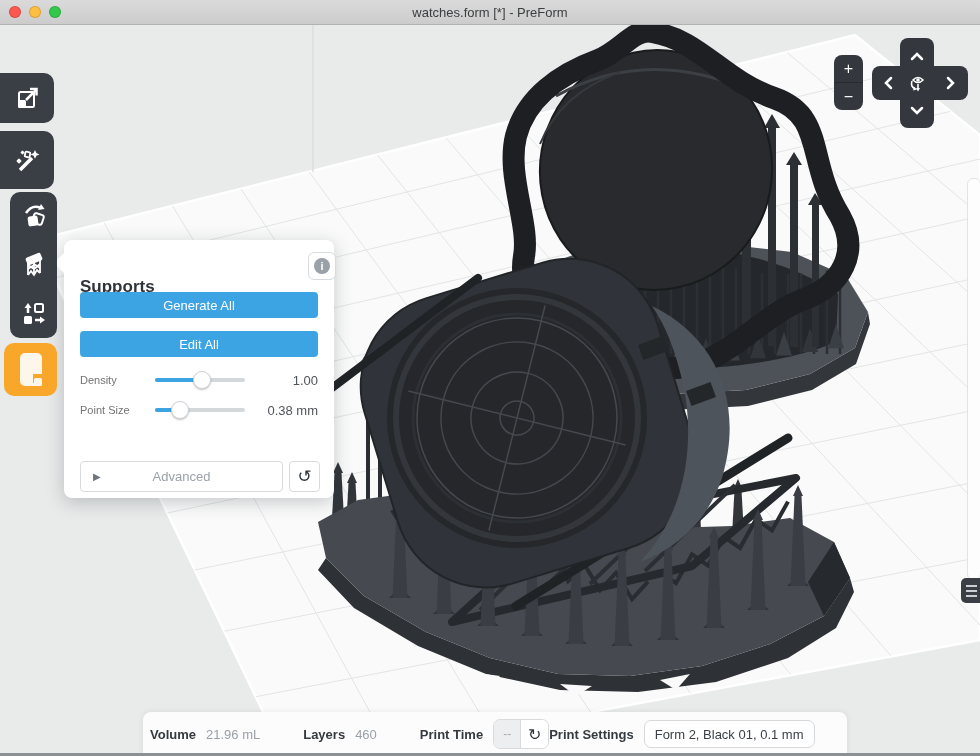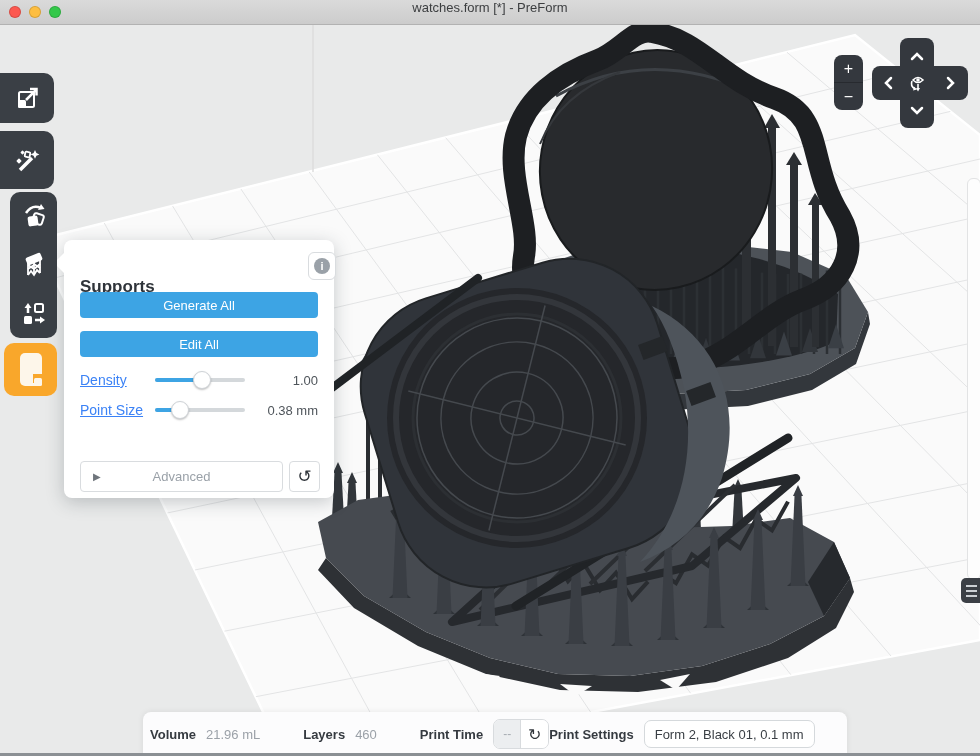--- a/index.html
+++ b/index.html
@@ -1,21 +1,21 @@
 <!DOCTYPE html>
 <html><head>
 <meta charset="utf-8">
 <style>
   html,body{margin:0;padding:0;background:#555;}
   .app{position:relative;width:980px;height:756px;overflow:hidden;background:#e9eaea;
        font-family:"Liberation Sans",sans-serif;-webkit-font-smoothing:antialiased;}
   
   .titlebar{position:absolute;top:0;left:0;right:0;height:24px;
     background:linear-gradient(#dadada,#cccccc);border-bottom:1px solid #b2b2b2;
-    display:flex;align-items:flex-start;justify-content:center;z-index:40;}
+    display:flex;align-items:center;justify-content:center;z-index:40;}
   .title-text{font-size:13px;color:#3c3e40;}
   .lights{position:absolute;left:9px;top:6px;display:flex;gap:8px;}
   .light{width:12px;height:12px;border-radius:50%;box-shadow:inset 0 0 0 1px rgba(0,0,0,.15);}
   .light.red{background:#fc5850;} .light.yellow{background:#fdbe41;} .light.green{background:#34c84a;}
   
   .viewport{position:absolute;top:24px;left:0;width:980px;height:732px;}
   
   .tool-btn{position:absolute;background:#3a3f45;display:flex;align-items:center;justify-content:center;z-index:30;cursor:pointer;}
   .tb1{left:0;top:73px;width:54px;height:50px;border-radius:0 10px 10px 0;}
   .tb2{left:0;top:131px;width:54px;height:58px;border-radius:0 10px 10px 0;}
@@ -30,21 +30,21 @@
   .panel-title{position:absolute;left:16px;top:13px;font-size:17px;font-weight:bold;color:#2f343a;margin-top:24px;}
   .info-btn{position:absolute;left:244px;top:12px;width:26px;height:26px;border:1px solid #d9dcdf;border-radius:6px;
     display:flex;align-items:center;justify-content:center;background:#fff;cursor:pointer;}
   .info-circle{width:16px;height:16px;border-radius:50%;background:#9aa1a8;color:#fff;font-size:11px;font-weight:bold;
     display:flex;align-items:center;justify-content:center;}
   .blue-btn{position:absolute;left:16px;width:238px;height:26px;background:#3da4e4;border-radius:4px;color:#fff;
     font-size:13px;display:flex;align-items:center;justify-content:center;cursor:pointer;}
   .btn-generate{top:52px;} .btn-edit{top:91px;}
   .p-row{position:absolute;left:16px;width:238px;height:20px;display:flex;align-items:center;}
   .row-density{top:130px;} .row-point{top:160px;} .row-internal{top:190px;}
-  .row-label{font-size:14px;color:#3b82f6;text-decoration:underline;}
+  .row-label{font-size:11px;color:#737373;}
   .row-value{position:absolute;right:0;font-size:13px;color:#4f555b;}
   .slider{position:absolute;left:75px;width:90px;height:20px;cursor:pointer;}
   .slider-track{position:absolute;left:0;right:0;top:8px;height:4px;border-radius:2px;background:#d4d8db;}
   .slider-fill{position:absolute;left:0;top:0;bottom:0;border-radius:2px;background:#3da4e4;}
   .slider-thumb{position:absolute;top:1px;width:16px;height:16px;margin-left:-8px;border-radius:50%;background:#fff;
     border:1px solid #cfd3d7;box-shadow:0 1px 2px rgba(0,0,0,.25);}
   .checkbox{position:absolute;left:216px;top:0px;width:19px;height:19px;border-radius:4px;background:#3da4e4;
     color:#fff;font-size:13px;font-weight:bold;display:flex;align-items:center;justify-content:center;cursor:pointer;}
   .adv-btn{position:absolute;left:16px;top:221px;width:201px;height:29px;border:1px solid #d9dcdf;border-radius:4px;
     background:#fff;display:flex;align-items:center;justify-content:center;cursor:pointer;}

